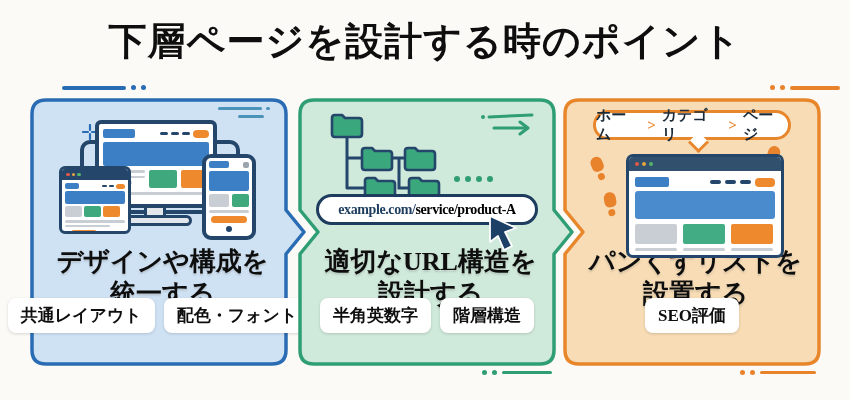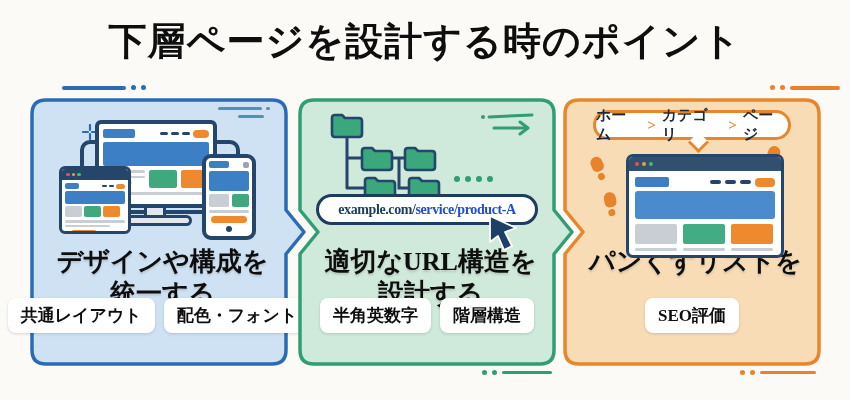--- a/index.html
+++ b/index.html
@@ -54,21 +54,21 @@
   .phone{position:absolute;left:172px;top:56px;width:54px;height:86px;background:#fff;
          border:4px solid #24466b;border-radius:9px;box-sizing:border-box;padding:3px;z-index:3;}
   .speedlines{position:absolute;left:188px;top:9px;width:58px;}
   .sl{height:3px;border-radius:2px;background:#4b93b8;}
 
   
   .url-pill{position:absolute;left:18px;top:96px;width:222px;height:31px;background:#fff;
             border:3px solid #1d3c5e;border-radius:17px;box-sizing:border-box;
             display:flex;align-items:center;justify-content:center;white-space:nowrap;
             font-size:14px;font-weight:800;letter-spacing:-0.4px;z-index:2;}
-  .url-dark{color:#1d3c5e}.url-green{color:#1d4ed8}
+  .url-dark{color:#1d3c5e}.url-green{color:#000000}
   .gdots{position:absolute;left:156px;top:78px;display:flex;gap:5px;}
   .gdots .gd{width:6px;height:6px;border-radius:50%;background:#2f9e74;}
 
   
   .crumb{position:absolute;left:30px;top:12px;width:198px;height:30px;background:#fff;
          border:3px solid #e8862b;border-radius:17px;box-sizing:border-box;z-index:2;
          display:flex;align-items:center;justify-content:center;font-size:15px;font-weight:800;color:#1b2a38;}
   .crumb .sep{color:#e8862b;padding:0 6px;font-weight:900;}
   .crumb-tail{position:absolute;left:128px;top:37px;width:12px;height:12px;background:#fff;
               border-right:3px solid #e8862b;border-bottom:3px solid #e8862b;
@@ -306,20 +306,21 @@
           <div class="r" style="gap:6px;margin-top:4px;">
             <div class="tline" style="width:42px;"></div>
             <div class="tline" style="width:42px;"></div>
             <div class="tline" style="width:42px;"></div>
           </div>
         </div>
       </div>
 
       <h2 class="h2">
         <span>パンくずリストを</span>
+        <span>設置する</span>
       </h2>
       <div class="tags">
         <span class="tag">SEO評価</span>
       </div>
     </div>
   </section>
 
 </div>
 
 </body></html>

